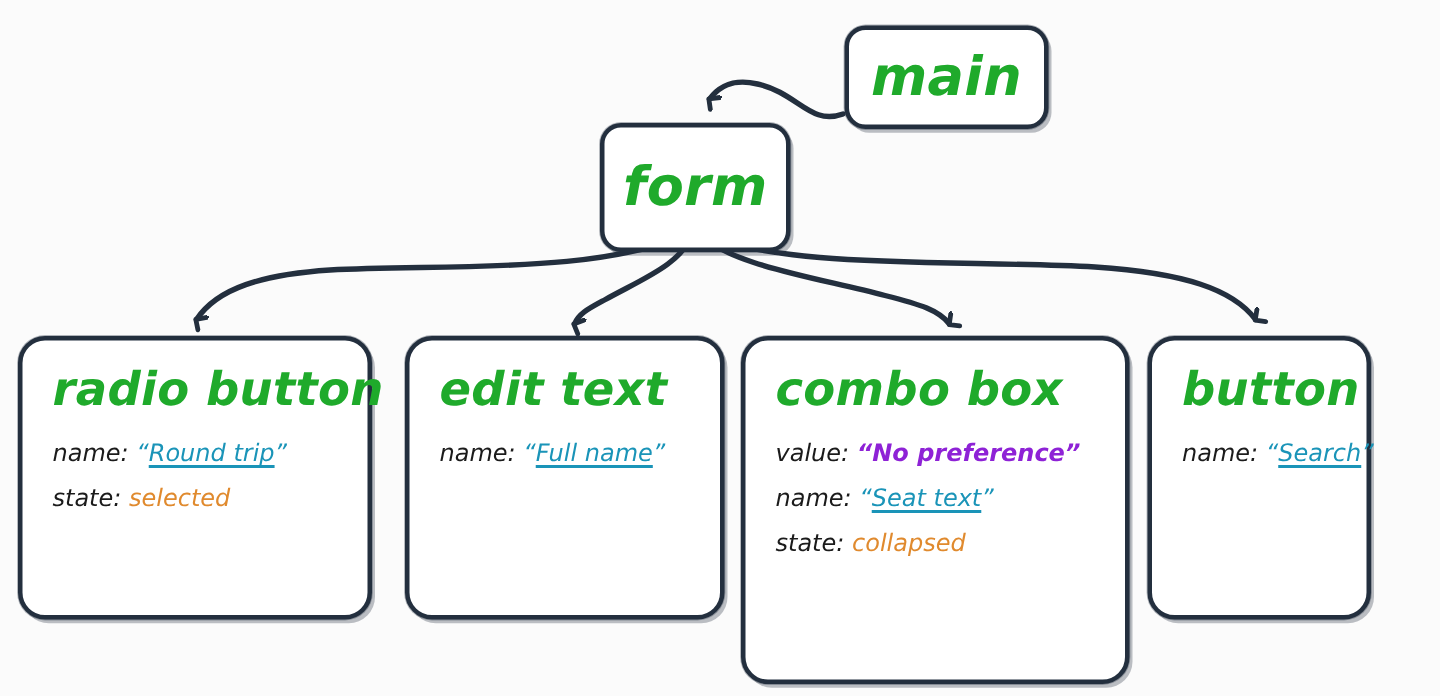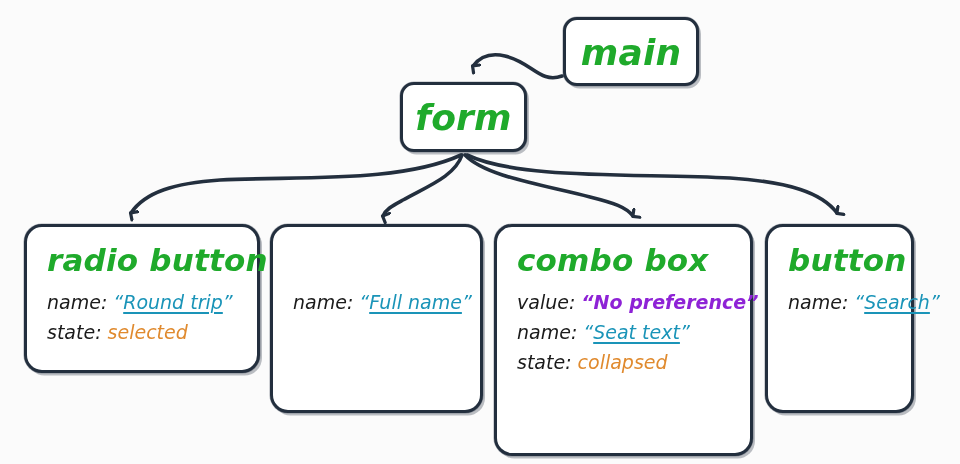--- a/index.html
+++ b/index.html
@@ -45,21 +45,21 @@
     position:absolute;
     left:20px;top:16px;
     font-size:31px;
     line-height:34px;
   }
 
   .props{position:absolute;left:20px;top:60px;right:12px;}
   .prop{
     white-space:nowrap;
     font-style:italic;
-    font-size:19px;
+    font-size:16px;
     line-height:30px;
     color:#1b1b1b;
     font-family:"DejaVu Sans", sans-serif;
   }
   .prop .key{color:#1b1b1b;font-style:italic;}
   .prop .val-name{
     color:#1a94b8;
     font-style:italic;
     text-decoration:underline;
     text-decoration-thickness:1.5px;
@@ -98,39 +98,40 @@
       <path d="M465,155 C486,177 545,185 590,197 C614,203 626,207 633,216" marker-end="url(#ah)"></path>
 
       <path d="M467,155 C520,180 640,173 730,178 C790,182 822,193 837,213" marker-end="url(#ah)"></path>
     </g>
   </svg>
 
   <div class="node small" style="left:563px;top:17px;width:136px;height:69px;">
     <div class="title">main</div>
   </div>
 
-  <div class="node small" style="left:400px;top:82px;width:127px;height:70px;">
+  <div class="node small" style="left:400px;top:82px;width:127px;height:86px;">
     <div class="title">form</div>
   </div>
 
-  <div class="node leaf" style="left:24px;top:224px;width:236px;height:149px;">
+  <div class="node leaf" style="left:12px;top:224px;width:236px;height:189px;">
     <div class="title">radio button</div>
     <div class="props">
       <div class="prop">
         <span class="key">name:</span>
         <span class="q">“</span><span class="val-name">Round trip</span><span class="q">”</span>
       </div>
       <div class="prop">
         <span class="key">state:</span>
         <span class="val-state">selected</span>
       </div>
     </div>
   </div>
 
   <div class="node leaf" style="left:270px;top:224px;width:213px;height:189px;">
+    <div class="title">edit text</div>
     <div class="props">
       <div class="prop">
         <span class="key">name:</span>
         <span class="q">“</span><span class="val-name">Full name</span><span class="q">”</span>
       </div>
     </div>
   </div>
 
   <div class="node leaf" style="left:494px;top:224px;width:259px;height:232px;">
     <div class="title">combo box</div>

